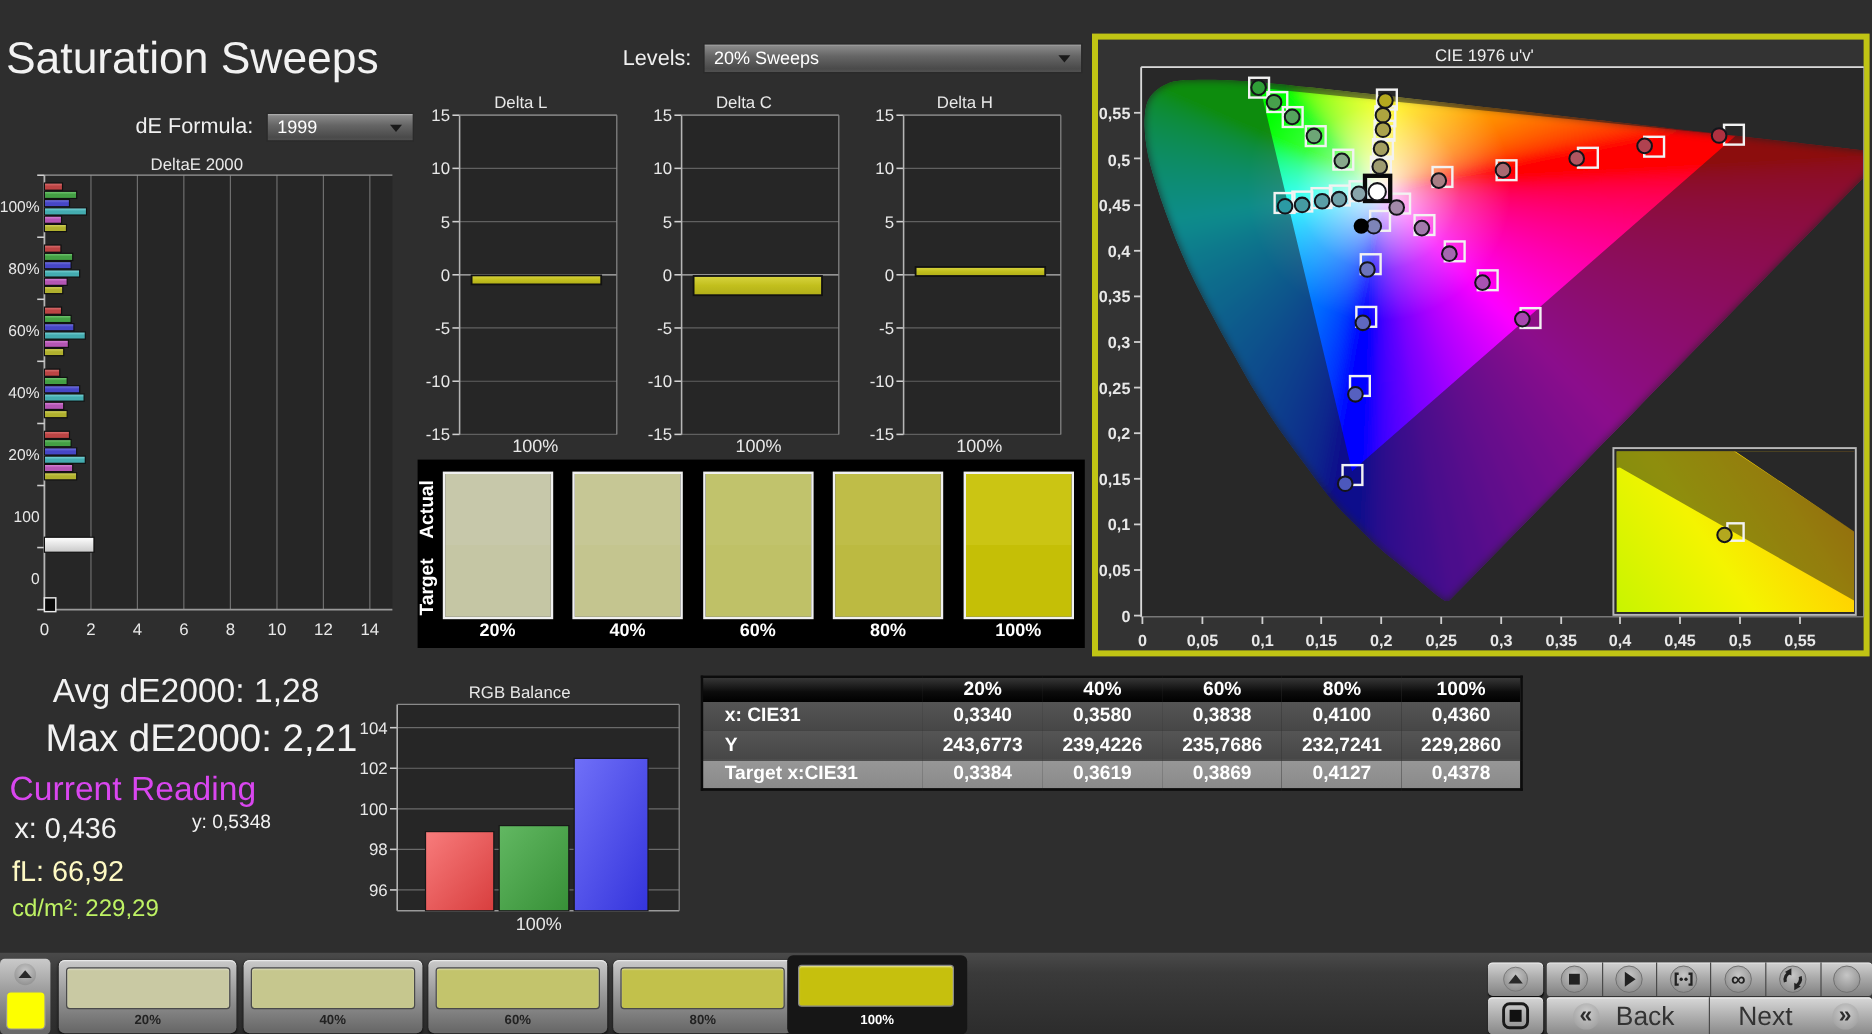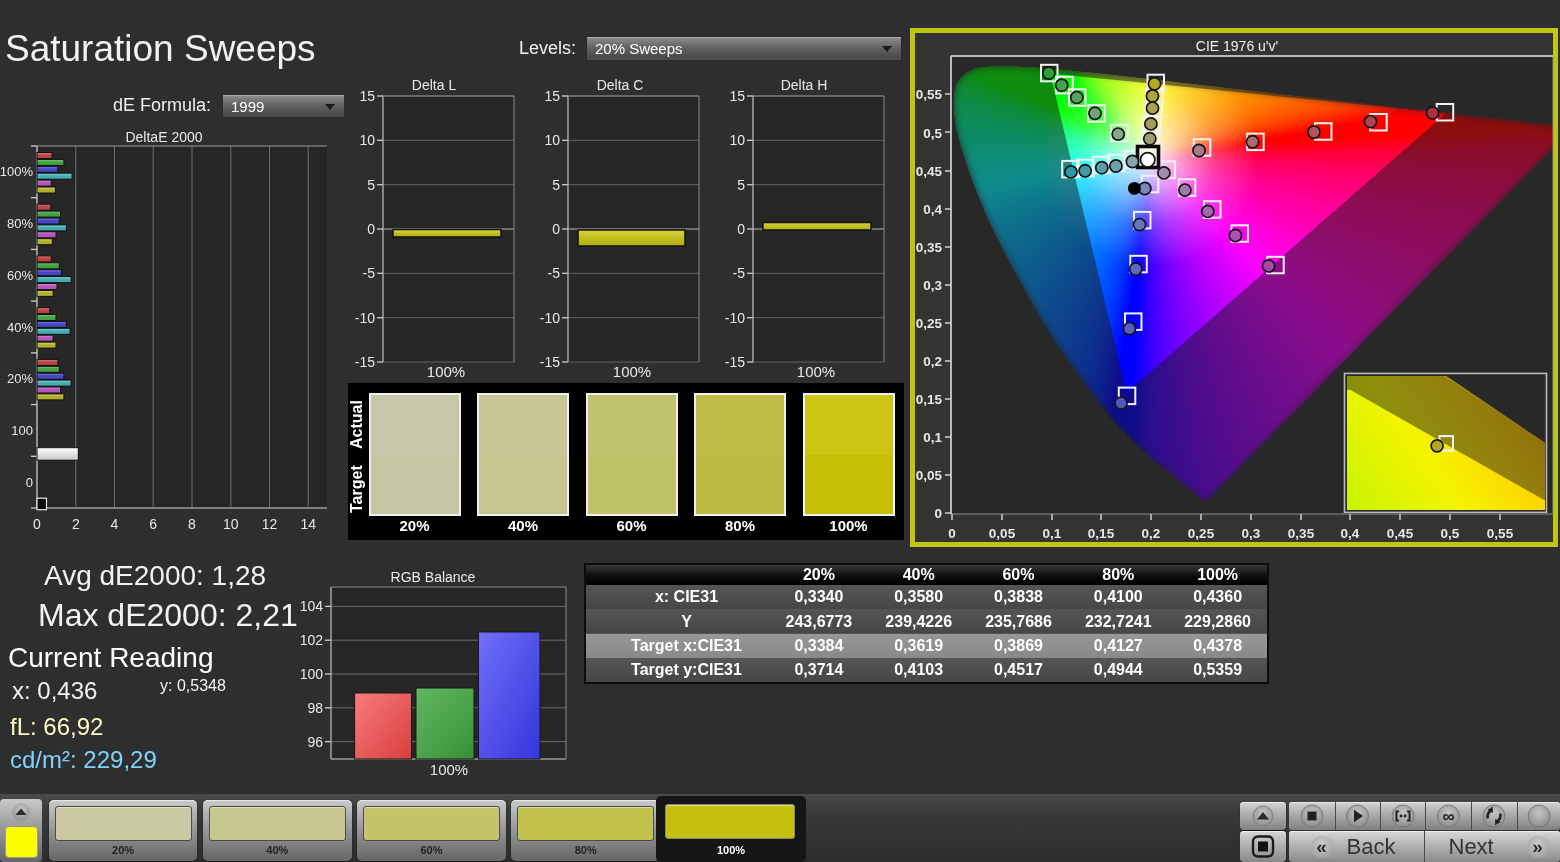--- a/index.html
+++ b/index.html
@@ -1,21 +1,21 @@
 <!DOCTYPE html>
 <html><head><meta charset="utf-8"><style>
 *{margin:0;padding:0;box-sizing:border-box}
 body{width:1560px;height:862px;background:#2e2e2e;font-family:"Liberation Sans",sans-serif;overflow:hidden;position:relative}
 .abs{position:absolute}
 .ddown{position:absolute;background:linear-gradient(180deg,#8f8f8f,#666 42%,#4a4a4a 88%,#505050);border:1px solid #2a2a2a;box-shadow:inset 0 1px 0 rgba(255,255,255,.25);color:#fff;font-size:15px;line-height:23px;padding-left:8px}
 .ddown:after{content:"";position:absolute;right:9px;top:9px;border-left:5px solid transparent;border-right:5px solid transparent;border-top:6.5px solid #1a1a1a}
 .lbl{position:absolute;color:#f0f0f0;font-size:18px}
 table.dt{position:absolute;left:584px;top:563px;width:685px;border-collapse:collapse;table-layout:fixed;border:2px solid #0c0c0c;font-size:16px;color:#fff}
 table.dt td,table.dt th{padding:0;text-align:center;height:24.4px;font-weight:bold;overflow:hidden;white-space:nowrap}
-table.dt th{text-align:center;padding-left:18px;width:182px}
+table.dt th{text-align:left;padding-left:18px;width:182px}
 table.dt tr.hd{background:linear-gradient(180deg,#3a3a3a,#0c0c0c 60%,#000)}
 table.dt tr.hd td{height:21px;font-size:16px}
 table.dt tr.dk{background:linear-gradient(180deg,#555,#464646)}
 table.dt tr.lt{background:linear-gradient(180deg,#979797,#898989)}
 .swbtn{position:absolute;top:6px;width:148.8px;height:61px;border-radius:5px;background:linear-gradient(180deg,#cacaca,#9d9d9d 42%,#6a6a6a 95%);box-shadow:inset 0 1px 0 #e8e8e8,0 1px 2px #151515}
 .swbtn.sel{background:#161616;box-shadow:none;top:2px;height:66px}
 .swbtn .swc{position:absolute;left:6px;top:6px;width:137px;height:35px;border-radius:3px;border:1px solid #4a4a4a;box-shadow:inset 0 1px 1px rgba(255,255,255,.5)}
 .swbtn.sel .swc{top:8px}
 .swbtn .swl{position:absolute;left:0;right:0;top:44px;text-align:center;font-size:11px;font-weight:bold;color:#222}
 .swbtn.sel .swl{top:48px}
@@ -726,25 +726,25 @@
     <div style="position:absolute;left:237.5px;top:9.8px;width:92px;height:123.5px;border:2px solid #f0f0f0;box-sizing:border-box;background:linear-gradient(180deg,#c1c36c 0 50%,#bfc167 50% 100%)"></div>
     <div style="position:absolute;left:237.5px;top:134px;width:92px;text-align:center;font-size:15px;font-weight:bold;color:#fff">60%</div>
     <div style="position:absolute;left:346.0px;top:9.8px;width:92px;height:123.5px;border:2px solid #f0f0f0;box-sizing:border-box;background:linear-gradient(180deg,#bfbd48 0 50%,#bcba41 50% 100%)"></div>
     <div style="position:absolute;left:346.0px;top:134px;width:92px;text-align:center;font-size:15px;font-weight:bold;color:#fff">80%</div>
     <div style="position:absolute;left:454.5px;top:9.8px;width:92px;height:123.5px;border:2px solid #f0f0f0;box-sizing:border-box;background:linear-gradient(180deg,#cbc513 0 50%,#c5bf06 50% 100%)"></div>
     <div style="position:absolute;left:454.5px;top:134px;width:92px;text-align:center;font-size:15px;font-weight:bold;color:#fff">100%</div>
 </div>
 
 <div class="abs" style="left:44px;top:560px;font-size:28px;color:#f2f2f2">Avg dE2000: 1,28</div>
 <div class="abs" style="left:38px;top:597px;font-size:32px;color:#f2f2f2">Max dE2000: 2,21</div>
-<div class="abs" style="left:8px;top:642px;font-size:28px;color:#ffffff">Current Reading</div>
+<div class="abs" style="left:8px;top:642px;font-size:28px;color:#d946ef">Current Reading</div>
 <div class="abs" style="left:12px;top:677px;font-size:24px;color:#f2f2f2">x: 0,436</div>
 <div class="abs" style="left:160px;top:677px;font-size:16px;color:#f2f2f2">y: 0,5348</div>
 <div class="abs" style="left:10px;top:713px;font-size:24px;color:#fef9c3">fL: 66,92</div>
-<div class="abs" style="left:10px;top:746px;font-size:24px;color:#7dd3fc">cd/m²: 229,29</div>
+<div class="abs" style="left:10px;top:746px;font-size:20px;color:#bef264">cd/m²: 229,29</div>
 
 <table class="dt">
     <colgroup>
       <col style="width:184px">
       <col span="5">
     </colgroup>
     <tbody>
       <tr class="hd">
         <td></td>
         <td>20%</td>
@@ -769,28 +769,20 @@
         <td>232,7241</td>
         <td>229,2860</td>
       </tr>
       <tr class="lt">
         <th>Target x:CIE31</th>
         <td>0,3384</td>
         <td>0,3619</td>
         <td>0,3869</td>
         <td>0,4127</td>
         <td>0,4378</td>
-      </tr>
-      <tr class="dk">
-        <th>Target y:CIE31</th>
-        <td>0,3714</td>
-        <td>0,4103</td>
-        <td>0,4517</td>
-        <td>0,4944</td>
-        <td>0,5359</td>
       </tr>
     </tbody>
   </table>
 
 <div class="abs" style="left:0;top:794px;width:1560px;height:68px;background:linear-gradient(180deg,#4a4a4a,#3a3a3a 25%,#2c2c2c)">
 <div class="abs" style="left:0;top:5px;width:42px;height:63px;border-radius:4px;background:linear-gradient(180deg,#cacaca,#9d9d9d 42%,#6a6a6a 95%)">
 <svg width="42" height="24" viewBox="0 0 42 24" style="position:absolute;top:0;left:0">
         <circle cx="21" cy="13" r="9" fill="url(#icg2)"></circle>
         <path d="M15.5 16 L21 9.5 L26.5 16 Z" fill="#2a2a2a"></path>
         <defs>

